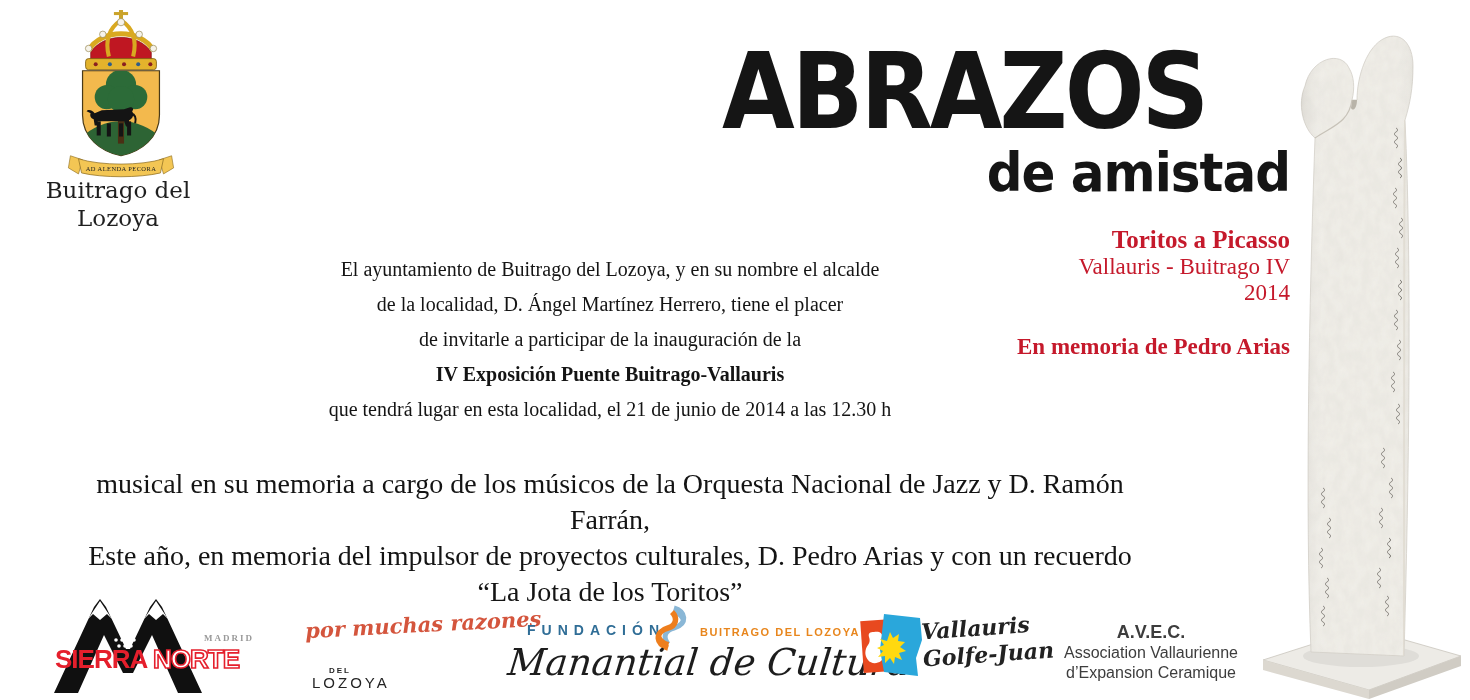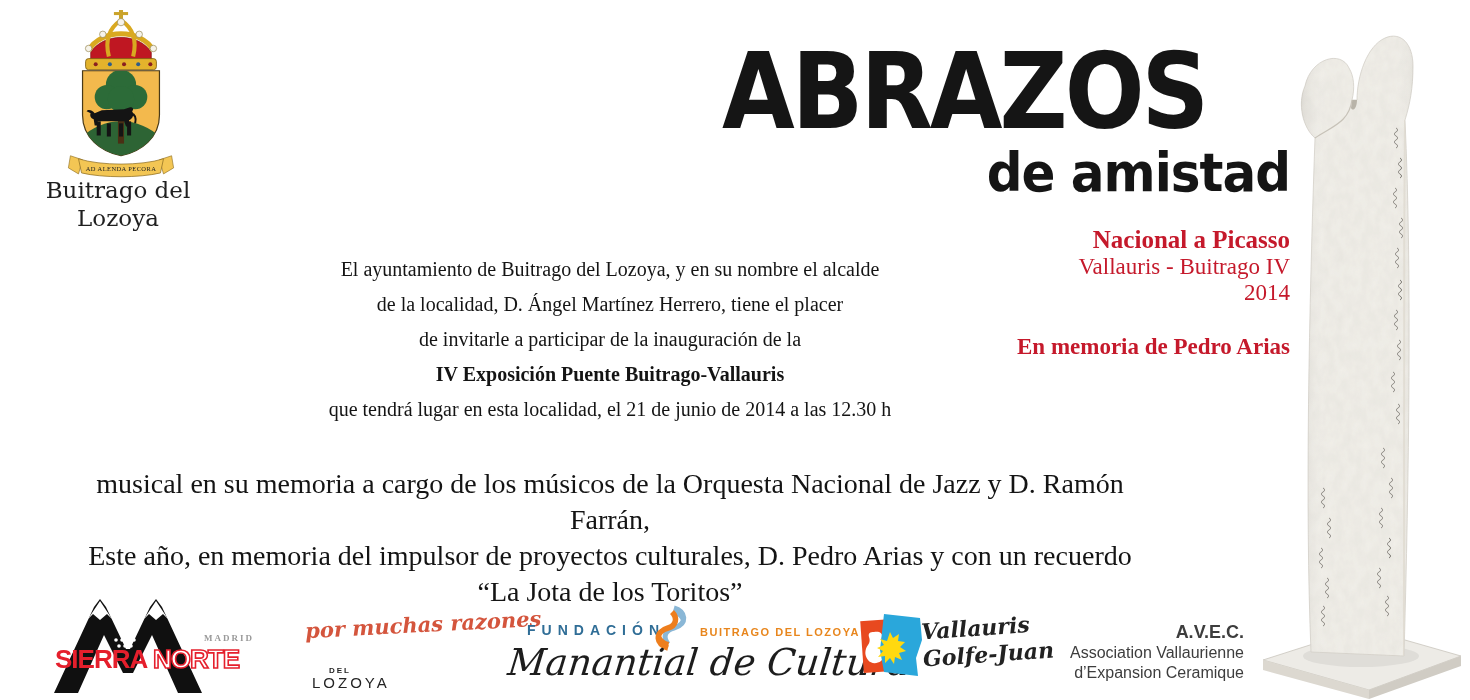--- a/index.html
+++ b/index.html
@@ -51,21 +51,21 @@
   #fn-fundacion{left:516px;top:622px;font-family:"Liberation Sans",sans-serif;font-weight:bold;
                 font-size:14px;letter-spacing:6px;color:#2f6d96;padding-left:11px;}
   #fn-place{left:700px;top:626px;font-family:"Liberation Sans",sans-serif;font-weight:bold;
             font-size:11px;letter-spacing:1.5px;color:#e8861d;}
   #fn-script{left:508px;top:641px;font-family:"DejaVu Serif",serif;font-style:italic;
              font-size:37px;color:#1d1d1d;transform:skewX(-6deg);}
 
   #vg-script{left:922px;top:614px;font-family:"DejaVu Serif",serif;font-style:italic;
              font-weight:bold;font-size:22px;line-height:27px;color:#222;transform:rotate(-4deg);}
 
-  #avec{left:1058px;top:622px;width:186px;text-align:right;color:#3d3d3d;
+  #avec{left:1058px;top:622px;width:186px;text-align:center;color:#3d3d3d;
         font-family:"Liberation Sans",sans-serif;}
   #avec-acronym{font-size:18px;font-weight:bold;line-height:21px;}
   #avec-l1,#avec-l2{font-size:16px;line-height:20px;}
 </style>
 </head>
 <body>
 
 <div id="canvas">
 
   <svg class="abs" style="left:66px;top:8px;" width="110" height="170" viewBox="0 0 104 168">
@@ -123,21 +123,21 @@
   </svg>
 
   <div class="abs" id="org-name">
     <div>Buitrago del Lozoya</div>
   </div>
 
   <div class="abs" id="title-main">ABRAZOS</div>
   <div class="abs" id="title-sub">de amistad</div>
 
   <div class="abs" id="homage-block">
-    <div id="homage-title">Nacional a Picasso</div>
+    <div id="homage-title">Toritos a Picasso</div>
     <div id="homage-edition">Vallauris - Buitrago IV</div>
     <div id="homage-year">2014</div>
     <div id="homage-memorial">En memoria de Pedro Arias</div>
   </div>
 
   <div class="abs" id="invitation">
     <div>El ayuntamiento de Buitrago del Lozoya, y en su nombre el alcalde</div>
     <div>de la localidad, D. Ángel Martínez Herrero, tiene el placer</div>
     <div>de invitarle a participar de la inauguración de la</div>
     <div class="bold">IV Exposición Puente Buitrago-Vallauris</div>

